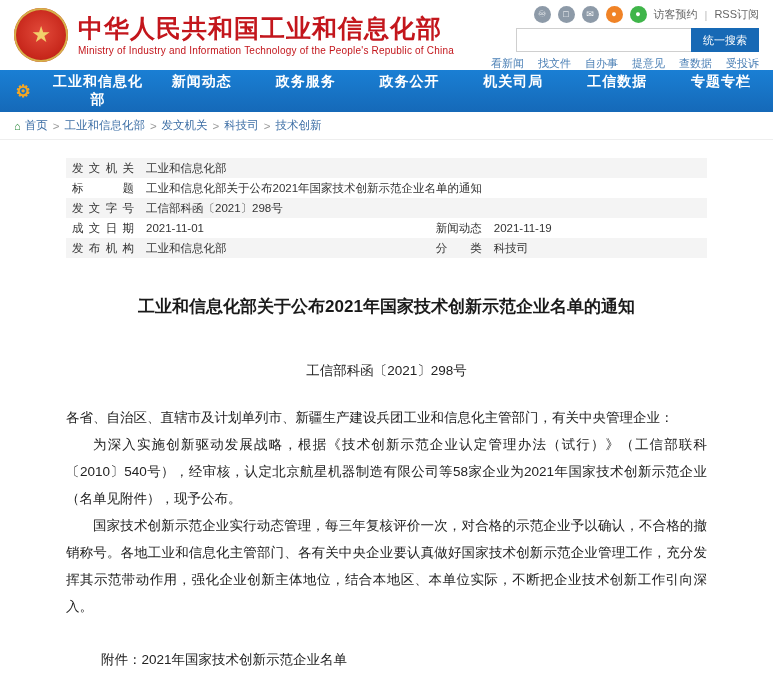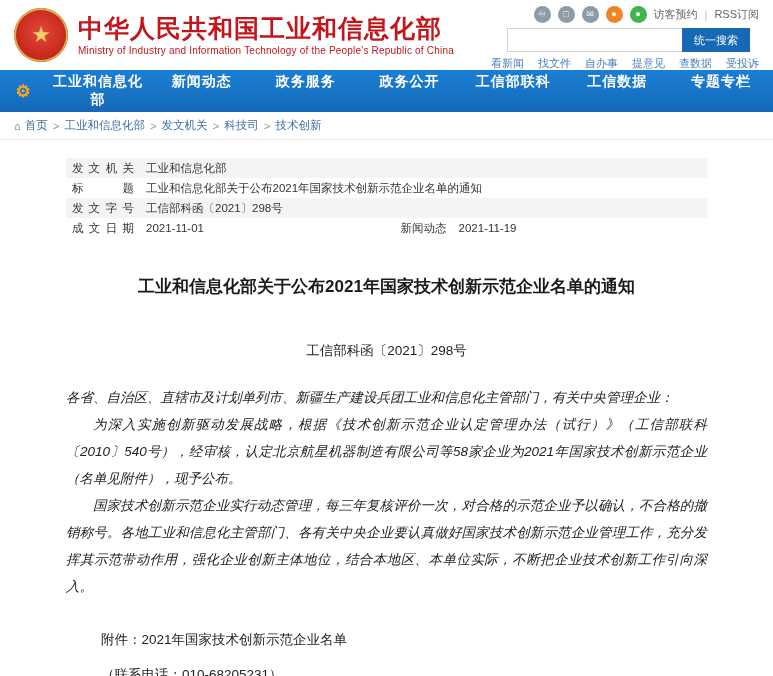--- a/index.html
+++ b/index.html
@@ -77,21 +77,21 @@
   }
   .circ.grey { background: #8d9aa8; }
   .circ.orange { background: #f08326; }
   .circ.green { background: #3fb54a; }
   .tool-txt { color:#666; font-size: 11px; }
   .tool-sep { color:#bbb; }
 
   
   .searchrow {
     position: absolute;
-    right: 23px; top: 28px;
+    right: 14px; top: 28px;
     display: flex;
     align-items: center;
   }
   .search-input {
     width: 175px; height: 24px;
     border: 1px solid #cfcfcf;
     border-right: none;
     padding: 0 6px;
     font-size: 11px;
     color: #333;
@@ -192,21 +192,20 @@
     font-size: 13.5px;
     color: #222;
     margin-top: 42px;
   }
   .body-text {
     margin-top: 24px;
     font-size: 13.5px;
     line-height: 2.0;
     color: #222;
     text-align: justify;
-    font-style: italic;
   }
   .body-text p { margin: 0; text-indent: 2em; }
   .body-text p.noindent { text-indent: 0; }
   .attach {
     margin-top: 26px;
     font-size: 13.5px;
     line-height: 2.0;
     color: #222;
   }
   .attach p { margin: 8px; text-indent: 2em; }
@@ -249,21 +248,21 @@
     </div>
   </div>
 
   <div class="nav">
     <div class="nav-logo">⚙</div>
     <div class="nav-items">
       <div class="nav-item">工业和信息化部</div>
       <div class="nav-item">新闻动态</div>
       <div class="nav-item">政务服务</div>
       <div class="nav-item">政务公开</div>
-      <div class="nav-item">工信部联科</div>
+      <div class="nav-item">机关司局</div>
       <div class="nav-item">工信数据</div>
       <div class="nav-item">专题专栏</div>
     </div>
   </div>
 
   <div class="crumb">
     <span class="home-icon">⌂</span>
     <a>首页</a>
     <span class="sep">&gt;</span>
     <a>工业和信息化部</a>
@@ -290,20 +289,26 @@
       <tr>
         <td class="lbl">发文字号</td>
         <td class="val" colspan="3">工信部科函〔2021〕298号</td>
       </tr>
       <tr>
         <td class="lbl">成文日期</td>
         <td class="val">2021-11-01</td>
         <td class="lbl2">新闻动态</td>
         <td class="val">2021-11-19</td>
       </tr>
+      <tr>
+        <td class="lbl">发布机构</td>
+        <td class="val">工业和信息化部</td>
+        <td class="lbl2">分　　类</td>
+        <td class="val">科技司</td>
+      </tr>
     </tbody>
       </table>
 
     <div class="doc-title">工业和信息化部关于公布2021年国家技术创新示范企业名单的通知</div>
     <div class="doc-number">工信部科函〔2021〕298号</div>
 
     <div class="body-text">
       <p class="noindent">各省、自治区、直辖市及计划单列市、新疆生产建设兵团工业和信息化主管部门，有关中央管理企业：</p>
       <p>为深入实施创新驱动发展战略，根据《技术创新示范企业认定管理办法（试行）》（工信部联科〔2010〕540号），经审核，认定北京航星机器制造有限公司等58家企业为2021年国家技术创新示范企业（名单见附件），现予公布。</p>
       <p>国家技术创新示范企业实行动态管理，每三年复核评价一次，对合格的示范企业予以确认，不合格的撤销称号。各地工业和信息化主管部门、各有关中央企业要认真做好国家技术创新示范企业管理工作，充分发挥其示范带动作用，强化企业创新主体地位，结合本地区、本单位实际，不断把企业技术创新工作引向深入。</p>

